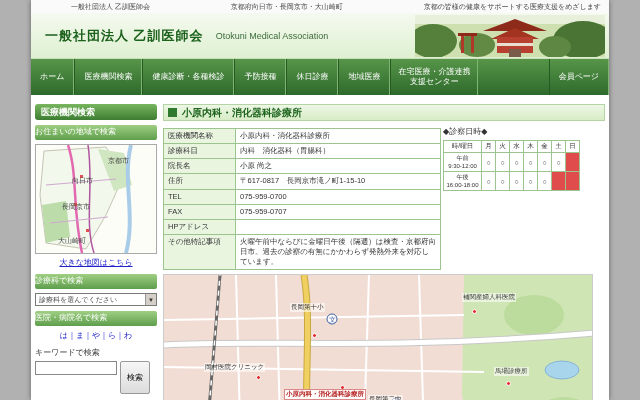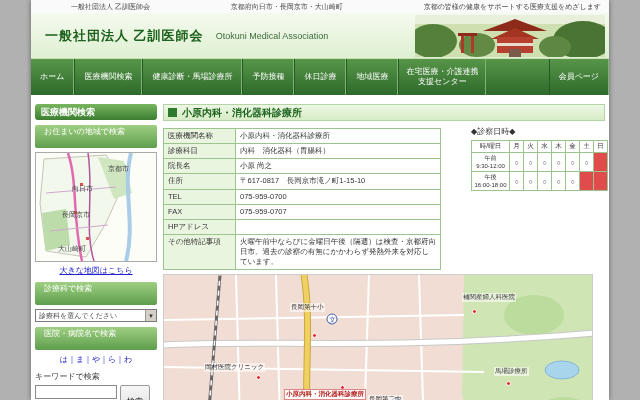--- a/index.html
+++ b/index.html
@@ -20,21 +20,21 @@
   
   .nav { display:flex; height:36px; background:linear-gradient(180deg,#579549,#2e6a2b); align-items:stretch; }
   .nav-item { display:flex; align-items:center; justify-content:center; color:#fff; font-size:8px; padding:0 9px; border-right:1px solid #7fb573; border-left:1px solid #255a23; text-align:center; cursor:pointer; line-height:1.25; }
   .nav-item:first-child { border-left:none; }
   .nav-item.wide { width:88px; padding:0 4px; }
   .nav-item.last { margin-left:auto; }
 
   
   .sidebar { position:absolute; left:4px; top:104px; width:122px; }
   .side-h1 { height:16px; line-height:16px; background:linear-gradient(180deg,#79b55e,#3c7d32); color:#fff; font-size:9px; font-weight:bold; padding-left:6px; border-radius:3px; margin-bottom:5px; }
-  .side-h2 { height:23px; line-height:13px; background:linear-gradient(180deg,#9fcf82,#5e9e4c); color:#fff; font-size:8px; padding-left:9px; border-radius:2px; margin-bottom:4px; }
+  .side-h2 { height:15px; line-height:13px; background:linear-gradient(180deg,#9fcf82,#5e9e4c); color:#fff; font-size:8px; padding-left:0; border-radius:2px; margin-bottom:4px; }
   .map-box { height:110px; border:1px solid #aaa; background:#fff; margin-bottom:3px; }
   .big-map-link { font-size:8px; color:#2222cc; text-decoration:underline; text-align:center; margin-bottom:6px; cursor:pointer; }
   .select-box { display:flex; height:13px; border:1px solid #7a7a7a; background:#fff; font-size:7px; color:#444; align-items:center; padding-left:3px; margin-bottom:5px; cursor:pointer; }
   .select-arrow { margin-left:auto; width:11px; height:100%; background:#d4d0c8; border-left:1px solid #999; display:flex; align-items:center; justify-content:center; font-size:6px; color:#333; }
   .syllabary { font-size:8px; color:#2222cc; text-align:center; line-height:1.6; margin-bottom:4px; cursor:pointer; }
   .keyword-label { font-size:8px; color:#333; margin-bottom:3px; }
   .search-row { display:flex; gap:3px; margin-bottom:7px; }
   .keyword-input { width:82px; height:14px; border:1px solid #888; font-size:8px; padding:0 2px; font-family:inherit; }
   .search-btn { width:30px; height:33px; font-size:8px; background:linear-gradient(180deg,#f6f6f6,#dcdcdc); border:1px solid #999; border-radius:2px; cursor:pointer; font-family:inherit; }
   .google-box { border:1px solid #bbb; padding:3px 4px; font-size:7px; color:#555; width:92px; background:#fff; }
@@ -42,21 +42,21 @@
   
   .main { position:absolute; left:132px; top:104px; width:442px; }
   .title-bar { display:flex; align-items:center; height:17px; background:linear-gradient(180deg,#eef7e6,#d7ecc6); border:1px solid #b5d4a5; gap:5px; padding-left:4px; }
   .title-sq { width:9px; height:9px; background:#2f7a2f; }
   .title-text { font-size:10px; font-weight:bold; color:#1d651d; }
 
   .info-table { position:absolute; left:0; top:24px; border-collapse:collapse; font-size:7.5px; color:#333; width:278px; table-layout:fixed; }
   .info-table td { border:1px solid #9cc48e; padding:2px 4px; vertical-align:top; line-height:1.35; }
   .info-table td.lbl { background:#eaf5e0; width:72px; }
 
-  .schedule { position:absolute; left:308px; top:22px; width:150px; }
+  .schedule { position:absolute; left:280px; top:22px; width:150px; }
   .sched-title { font-size:8px; color:#333; margin-bottom:3px; }
   table.sched { border-collapse:collapse; font-size:6.5px; color:#333; }
   table.sched th, table.sched td { border:1px solid #9cc48e; text-align:center; padding:1px; font-weight:normal; }
   table.sched th.corner { width:38px; }
   table.sched th.day { width:14px; }
   .time-cell { font-size:6px; line-height:1.35; padding:2px 1px; }
   td.mark { height:17px; font-size:7px; }
   td.closed { background:#e04b4b; }
 
   
@@ -101,21 +101,21 @@
   </div>
 
   <div class="nav">
     <div class="nav-item">
         <span>ホーム</span>
       </div>
     <div class="nav-item">
         <span>医療機関検索</span>
       </div>
     <div class="nav-item">
-        <span>健康診断・馬場診療所</span>
+        <span>健康診断・各種検診</span>
       </div>
     <div class="nav-item">
         <span>予防接種</span>
       </div>
     <div class="nav-item">
         <span>休日診療</span>
       </div>
     <div class="nav-item">
         <span>地域医療</span>
       </div>

